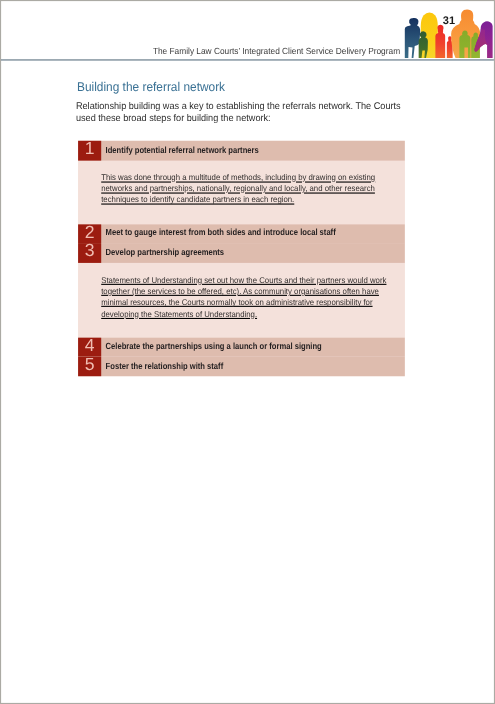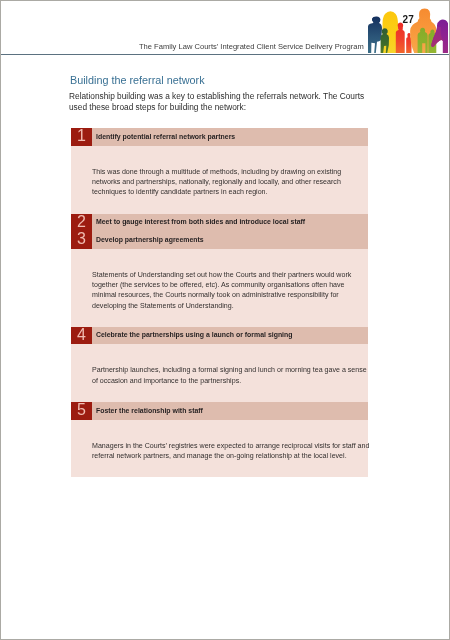--- a/index.html
+++ b/index.html
@@ -21,21 +21,21 @@
              color:#2d2d2d;transform:scaleX(0.937);transform-origin:left top;}
 
   
   .steps{position:absolute;left:70px;top:127px;width:297px;background:#f4e1db;}
   .step{margin-bottom:0;}
   .step-head{position:relative;height:17.5px;background:#debcae;}
   .step-num{position:absolute;left:0;top:0;width:20.8px;height:17.5px;background:#9c1c10;
             color:#f0bcb1;font-size:16px;font-weight:normal;text-align:center;line-height:16.6px;}
   .step-title{position:absolute;left:24.5px;top:3.5px;height:9px;line-height:9px;white-space:nowrap;
               font-size:8.1px;font-weight:bold;color:#231f20;transform:scaleX(0.855);transform-origin:left top;}
-  .step-body{background:#f4e1db;padding:21px 0 16.0px 21px;}
+  .step-body{background:#f4e1db;padding:11px 0 16.0px 21px;text-decoration:underline;}
   .step-body p{margin:0;width:296px;font-size:7.55px;line-height:10.35px;color:#332f2e;
                transform:scaleX(0.938);transform-origin:left top;}
 </style>
 </head>
 <body>
 
 <div class="page">
 
   <div class="run-head">The Family Law Courts’ Integrated Client Service Delivery Program</div>
   <div class="head-rule"></div>
@@ -128,21 +128,21 @@
                Q441.8 39.4 439.8 40.4 Q437.2 42.0 435.2 44.8 Q433.6 47.2 432.4 47.0
                Q430.8 46.6 431.6 43.6 Q433.2 37.6 435.8 32.2 Q437.2 29.0 437.0 26.4
                Q436.7 22.4 439.7 20.4 Q442.7 18.5 445.7 20.3 Q448.7 22.3 448.7 27.5
                L448.7 53 Z" fill="url(#gPur)"></path>
       <path d="M442.8 41.0 Q441.8 39.4 439.8 40.4 Q437.2 42.0 435.2 44.8
                Q433.6 47.2 432.4 47.0 Q430.8 46.6 431.6 43.6 Q433.2 37.6 435.8 32.2
                Q437.2 29.0 437.0 26.4 L441.0 27.2 Q440.4 32.4 441.2 36.2
                Q441.8 39.0 443.0 40.4 Z" fill="url(#gPur2)"></path>
     </svg>
   </div>
-  <div class="pagenum">27</div>
+  <div class="pagenum">31</div>
 
   <div class="sec-head">Building the referral network</div>
   <div class="sec-intro">Relationship building was a key to establishing the referrals network. The Courts used these broad steps for building the network:</div>
 
   <div class="steps">
     <div class="step">
       <div class="step-head">
         <div class="step-num">1</div>
         <div class="step-title">Identify potential referral network partners</div>
       </div>
@@ -163,28 +163,22 @@
       </div>
       <div class="step-body">
           <p>Statements of Understanding set out how the Courts and their partners would work together (the services to be offered, etc). As community organisations often have minimal resources, the Courts normally took on administrative responsibility for developing the Statements of Understanding.</p>
         </div>
     </div>
     <div class="step">
       <div class="step-head">
         <div class="step-num">4</div>
         <div class="step-title">Celebrate the partnerships using a launch or formal signing</div>
       </div>
-      <div class="step-body">
-          <p>Partnership launches, including a formal signing and lunch or morning tea gave a sense of occasion and importance to the partnerships.</p>
-        </div>
     </div>
     <div class="step">
       <div class="step-head">
         <div class="step-num">5</div>
         <div class="step-title">Foster the relationship with staff</div>
       </div>
-      <div class="step-body">
-          <p>Managers in the Courts’ registries were expected to arrange reciprocal visits for staff and referral network partners, and manage the on-going relationship at the local level.</p>
-        </div>
     </div>
   </div>
 
 </div>
 
 </body></html>

